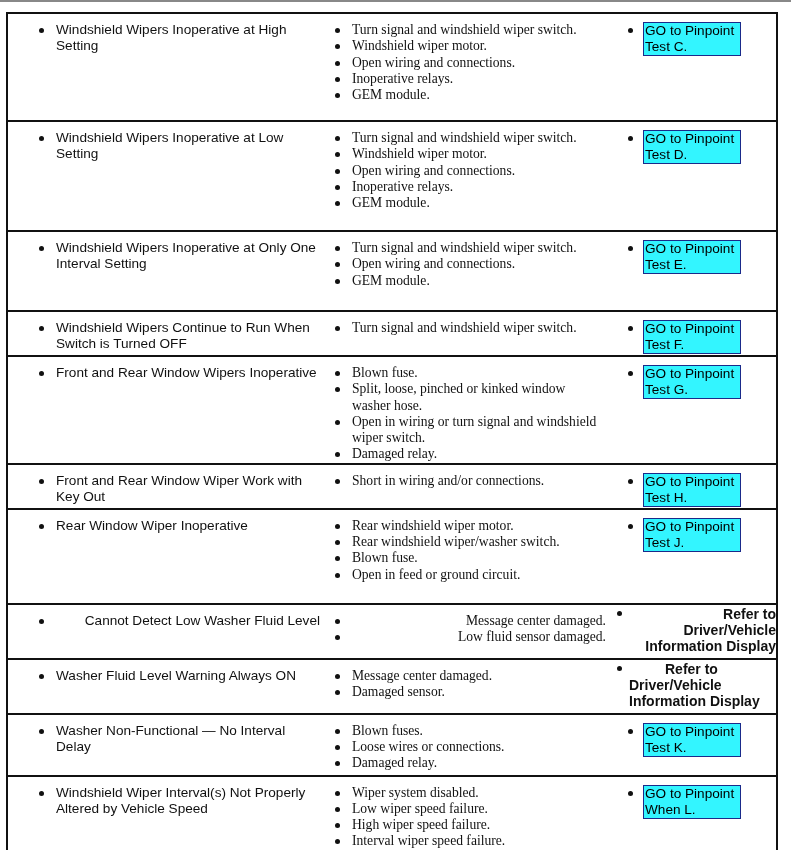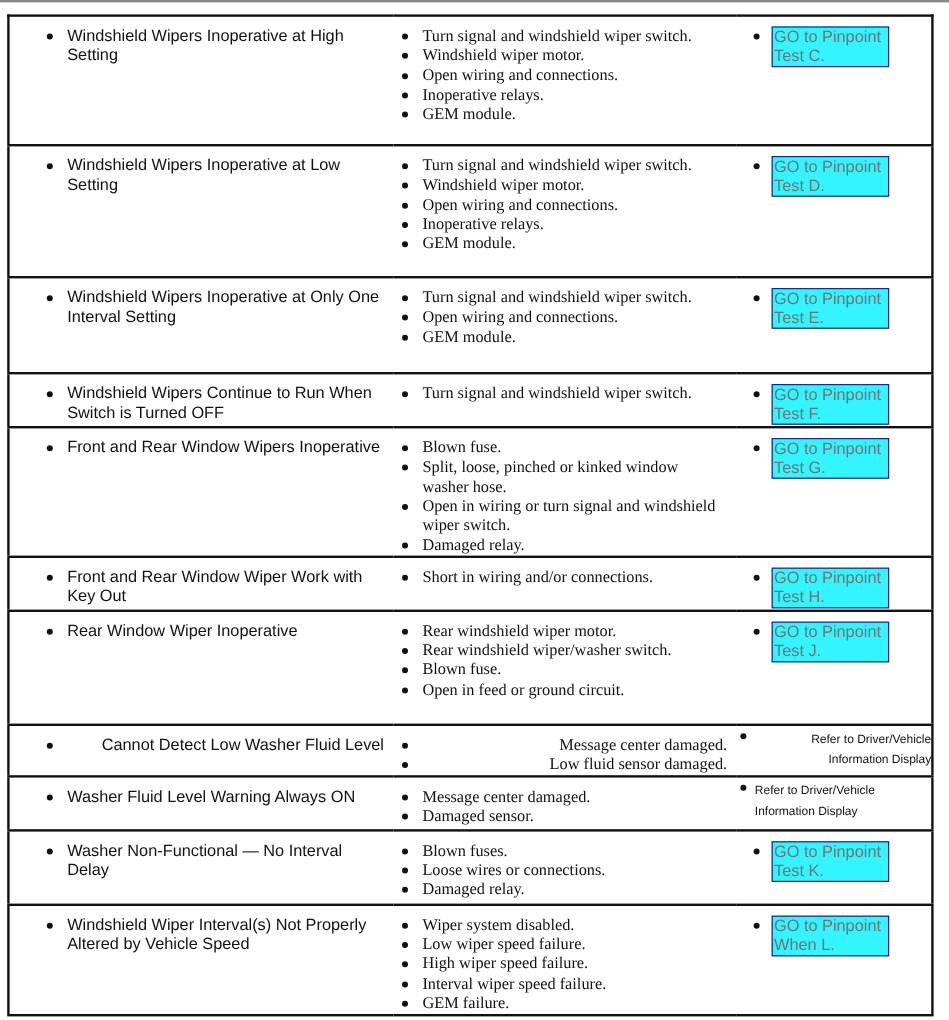--- a/index.html
+++ b/index.html
@@ -16,23 +16,23 @@
   .c3 { width:162px; }
   ul { list-style:none; margin:0; padding:0; }
   li { position:relative; }
   li .dot { position:absolute; width:5px; height:5px; border-radius:50%; background:#111; top:6px; }
   .c1 ul { padding:8px 8px 0 48px; }
   .c1 li .dot { left:-17px; }
   .c2 ul { padding:8px 8px 0 24px; }
   .c2 li .dot { left:-17px; }
   .c3 ul { padding:8px 8px 0 29px; }
   .c3 li .dot { left:-15px; }
-  .pinpoint { display:inline-block; background:#33f5ff; border:1px solid #1a2a8a; color:#737373;
+  .pinpoint { display:inline-block; background:#33f5ff; border:1px solid #1a2a8a; color:#000000;
               padding:0 1px; width:94px; line-height:16px; text-decoration:none; cursor:pointer; }
-  .refer { font-weight:normal; font-size:10px; line-height:14px; }
+  .refer { font-weight:bold; font-size:14px; line-height:14px;margin-left:36px; }
   .c3 ul.refer-list { padding:2px 0 2px 15px; }
   .c3 ul.refer-list li .dot { left:-12px; top:4px; }
   .r1 td { height:106px; } .r2 td { height:108px; } .r3 td { height:78px; }
   .r4 td { height:43px; } .r5 td { height:103px; } .r6 td { height:43px; }
   .r7 td { height:93px; } .r8 td { height:41px;text-align:right; } .r9 td { height:43px; }
   .r10 td { height:60px; } .r11 td { height:90px; }
 </style>
 </head>
 <body>
 

